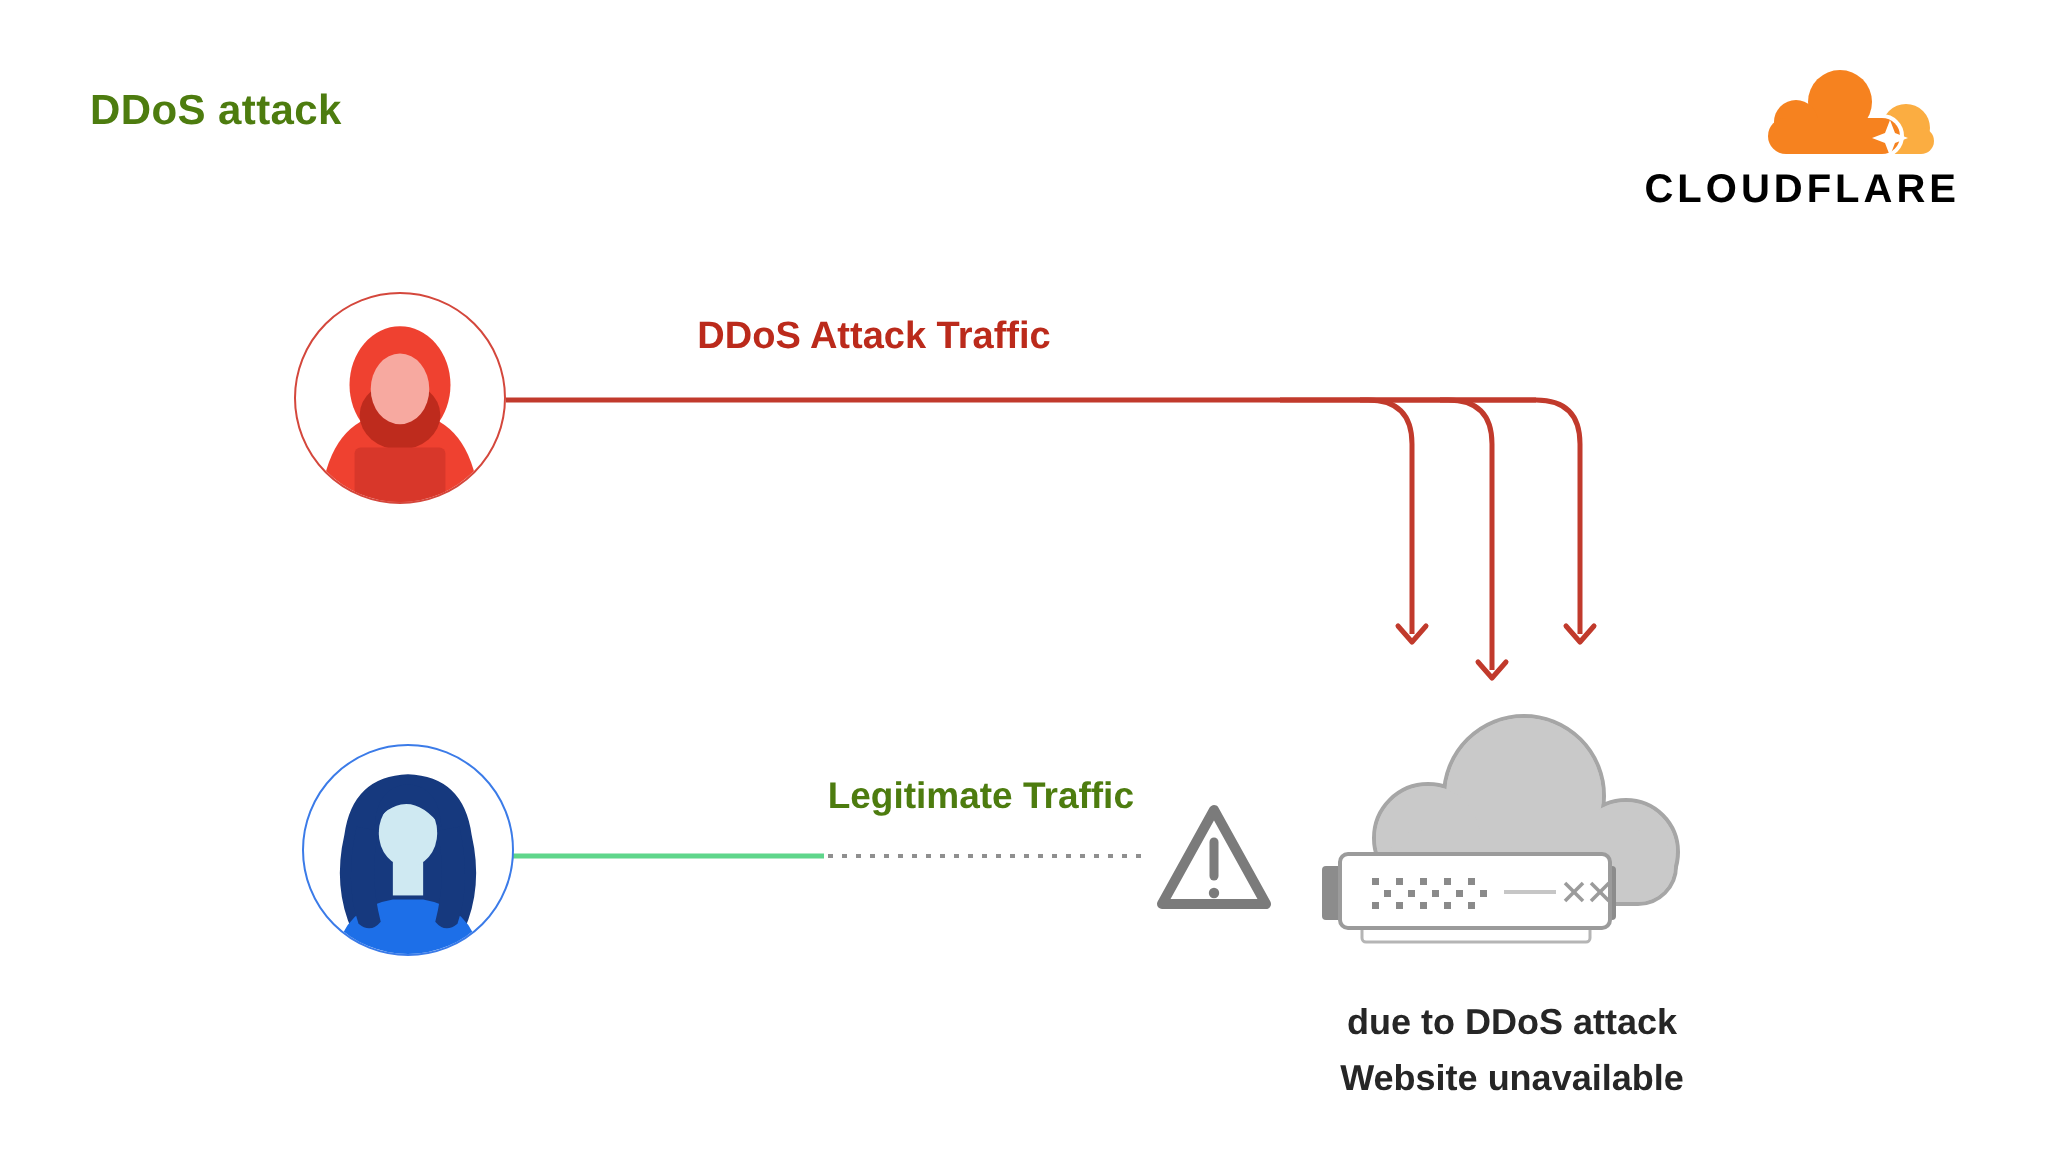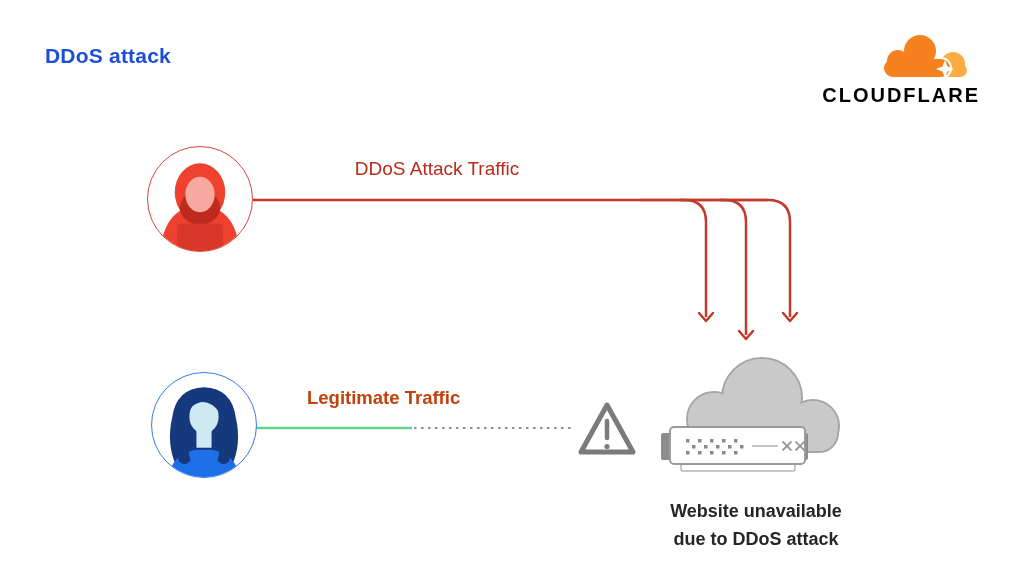--- a/index.html
+++ b/index.html
@@ -2,29 +2,29 @@
 <html><head>
 <meta charset="utf-8">
 <style>
   html,body{margin:0;padding:0;background:#ffffff;}
   .canvas{
     position:relative;width:1024px;height:582px;background:#ffffff;
     font-family:"Liberation Sans", sans-serif;overflow:hidden;
   }
   .abs{position:absolute;}
   .page-title{
-    left:45px;top:44px;font-size:21px;font-weight:700;color:#1d4ed8;letter-spacing:.2px;
+    left:45px;top:44px;font-size:21px;font-weight:700;color:#4d7c0f;letter-spacing:.2px;
   }
   .attack-label{
     left:307px;top:158px;width:260px;text-align:center;
-    font-size:19px;font-weight:400;color:#BB2A1B;
+    font-size:19px;font-weight:700;color:#BB2A1B;
   }
   .legit-label{
-    left:307px;top:387px;width:260px;text-align:left;
-    font-size:18.5px;font-weight:700;color:#c2410c;
+    left:307px;top:387px;width:260px;text-align:right;
+    font-size:18.5px;font-weight:700;color:#4d7c0f;
   }
   .caption{
     left:640px;top:497px;width:232px;text-align:center;
     font-size:18px;font-weight:700;color:#262626;line-height:28px;
   }
   .logo{
     left:808px;top:34px;width:172px;text-align:right;
   }
   .logo .wordmark{
     display:block;margin-top:2px;font-size:20px;font-weight:800;color:#000000;
@@ -135,22 +135,22 @@
     </svg>
   </div>
 
   <div class="page-title abs">DDoS attack</div>
 
   <div class="attack-label abs">DDoS Attack Traffic</div>
 
   <div class="legit-label abs">Legitimate Traffic</div>
 
   <div class="caption abs">
+    <div>due to DDoS attack</div>
     <div>Website unavailable</div>
-    <div>due to DDoS attack</div>
   </div>
 
   <div class="logo abs">
     <svg width="172" height="48" viewBox="0 0 172 48" style="display:block">
 
       <g>
         <circle cx="145" cy="30" r="12" fill="#FBAD41"></circle>
         <rect x="133" y="30" width="26" height="13" rx="6.5" fill="#FBAD41"></rect>
       </g>
 

